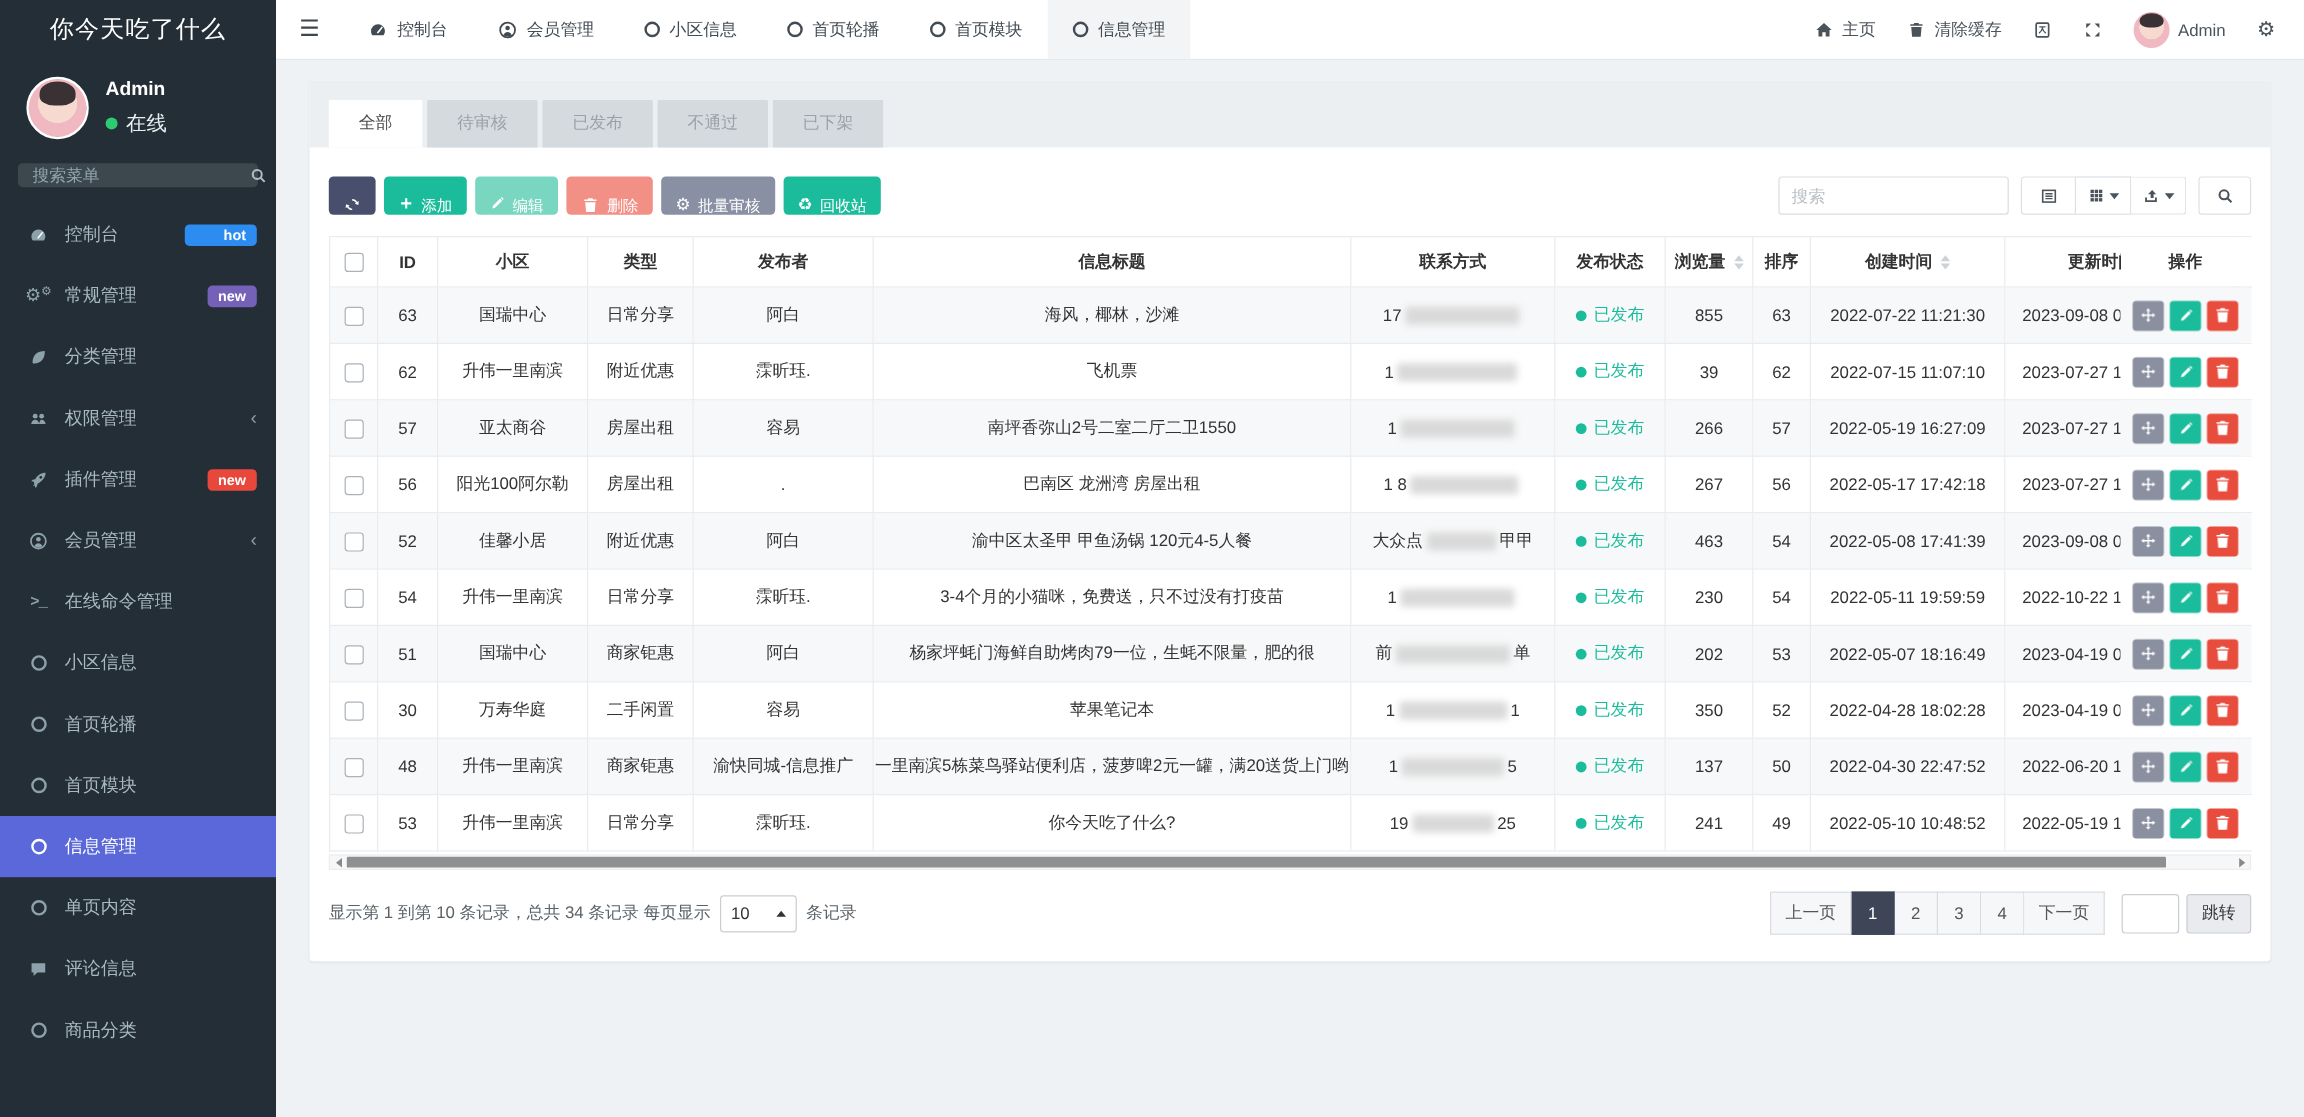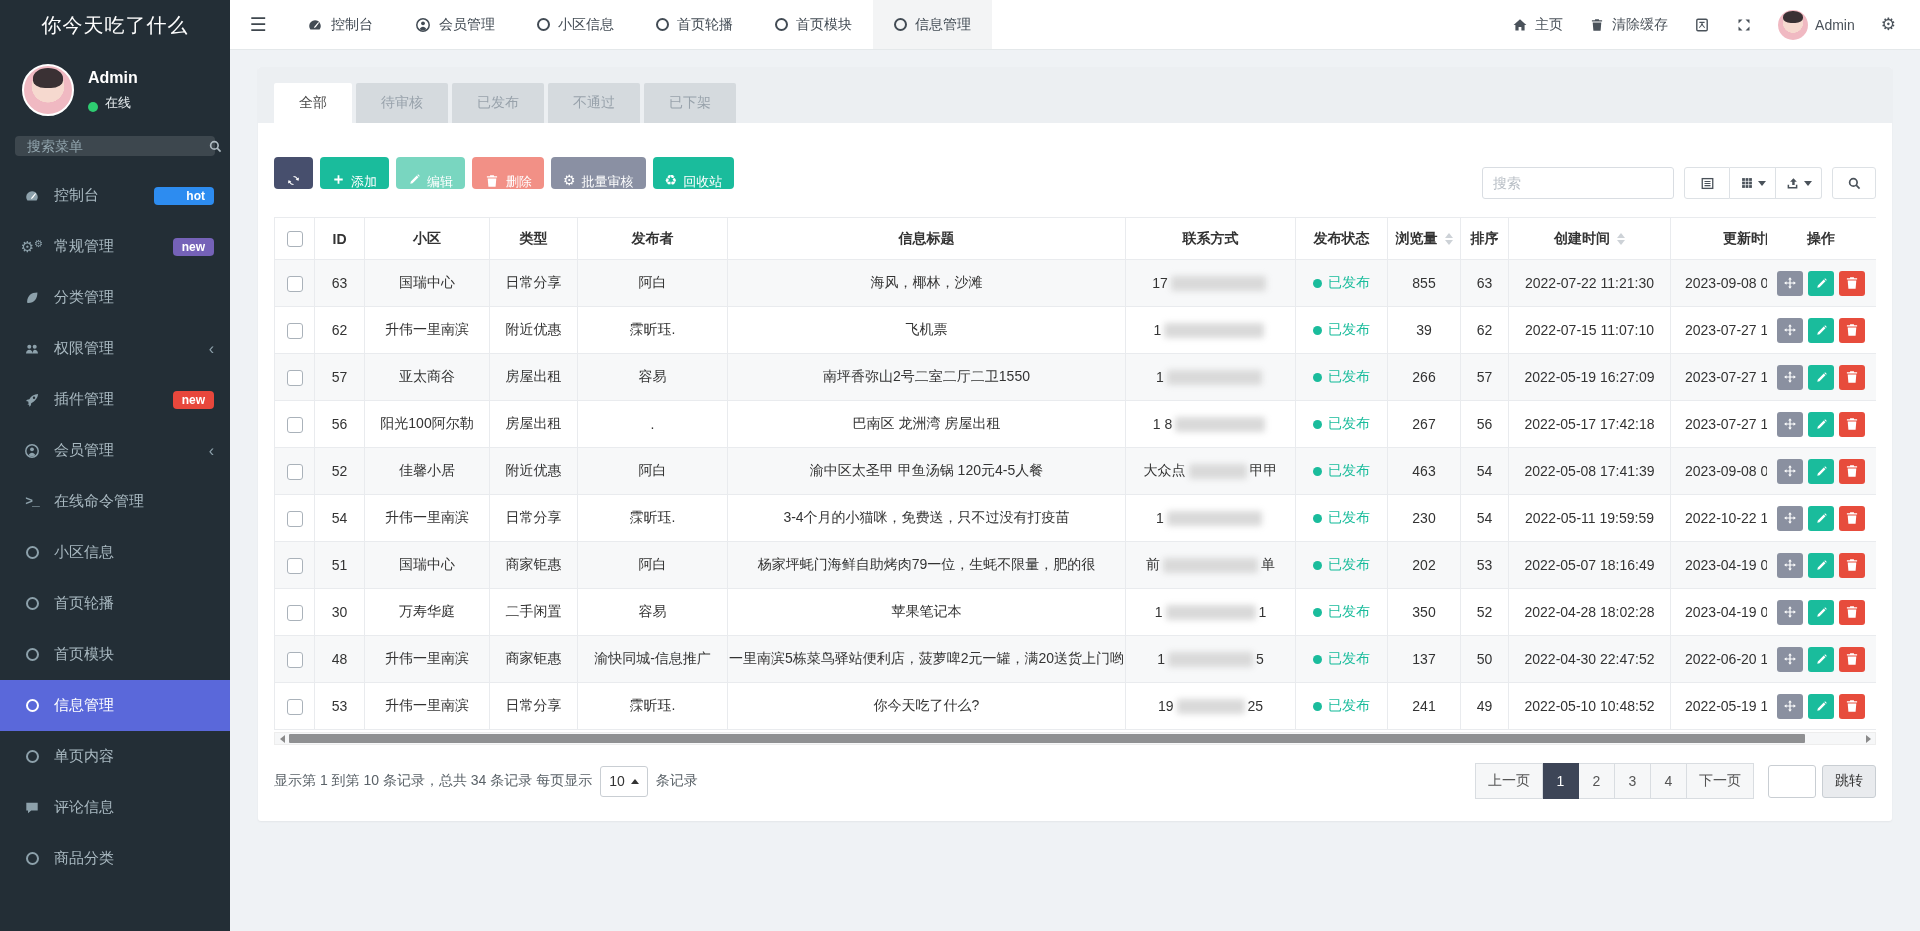--- a/index.html
+++ b/index.html
@@ -8,21 +8,21 @@
 
   
   .sidebar { position:absolute; left:0; top:0; width:230px; height:931px; background:#232e36; z-index:30; }
   .brand { height:50px; line-height:50px; text-align:center; color:#fff; font-size:20px; letter-spacing:1px; }
   .userpanel { display:flex; align-items:center; gap:14px; padding:14px 18px 10px 22px; }
   .avatar { border-radius:50%; background:radial-gradient(circle at 50% 42%, #f6d9cf 0 44%, #f0b9c2 45% 100%); position:relative; overflow:hidden; flex:0 0 auto; }
   .avatar::before { content:""; position:absolute; left:18%; top:4%; width:64%; height:42%; border-radius:50% 50% 40% 40%; background:#3a3134; }
   .avatar.lg { width:52px; height:52px; border:2px solid #fff; }
   .avatar.sm { width:30px; height:30px; }
   .uname { color:#fff; font-size:16px; font-weight:bold; margin-bottom:7px; }
-  .ustatus { color:#e8eef1; font-size:13px; display:flex; align-items:flex-end; gap:7px; }
+  .ustatus { color:#e8eef1; font-size:17px; display:flex; align-items:center; gap:7px; }
   .dot { width:10px; height:10px; border-radius:50%; background:#2ecc71; display:inline-block; }
   .side-search { margin:10px 15px 14px; height:20px; background:rgba(255,255,255,.12); border-radius:4px; display:flex; align-items:center; padding:0 12px; }
   .side-search input { flex:1; background:transparent; border:none; outline:none; color:#cfd9de; font-size:14px; font-family:inherit; }
   .side-search input::placeholder { color:#91a4ad; }
   .side-search .mag { color:#aebbc2; }
   .menu { list-style:none; }
   .menu li { height:51px; display:flex; align-items:center; padding:0 16px 0 22px; color:#a9b9c1; font-size:15px; cursor:pointer; position:relative; }
   .menu li .mi { width:20px; margin-right:12px; display:flex; justify-content:center; color:#8da1ab; flex:0 0 auto; }
   .menu li.active { background:#5a68da; color:#fff; }
   .menu li.active .mi { color:#fff; }
@@ -52,21 +52,21 @@
 
   .toolbar { display:flex; align-items:center; gap:7px; padding:24px 16px 18px; }
   .btn { height:31px; border:none; border-radius:4px; color:#fff; font-size:13px; font-family:inherit;
          display:inline-flex; align-items:flex-start; gap:6px; padding:16px 12px; cursor:pointer; }
   .btn .mi { display:flex; }
   .b-dark  { background:#474f6d; }
   .b-teal  { background:#1abc9c; }
   .b-teal-light { background:#79d6c0; }
   .b-red-light  { background:#f29086; }
   .b-slate { background:#8a90a3; }
-  .tb-right { margin-left:auto; display:flex; align-items:center; gap:10px;margin-top:20px; }
+  .tb-right { margin-left:auto; display:flex; align-items:center; gap:10px; }
   .tb-search { width:192px; height:32px; border:1px solid #d9dde2; border-radius:3px; padding:0 10px; font-size:14px; font-family:inherit; color:#555; outline:none; }
   .tb-search::placeholder { color:#b9bfc6; }
   .btn-group { display:flex; }
   .obtn { width:46px; height:32px; background:#fff; border:1px solid #dde1e5; display:flex; align-items:center; justify-content:center; gap:4px; color:#4a525a; cursor:pointer; }
   .btn-group .obtn + .obtn { border-left:none; }
   .btn-group .obtn:first-child { border-radius:3px 0 0 3px; }
   .btn-group .obtn:last-child { border-radius:0 3px 3px 0; }
   .obtn.single { border-radius:3px; width:44px; }
   .caret { width:0; height:0; border-left:4px solid transparent; border-right:4px solid transparent; border-top:5px solid #4a525a; }
   .caret-up { width:0; height:0; border-left:4px solid transparent; border-right:4px solid transparent; border-bottom:5px solid #333; }
@@ -102,21 +102,21 @@
   .hscroll { margin:2px 16px 0; height:13px; background:#f6f7f8; border:1px solid #ededed; display:flex; align-items:center; }
   .hs-arrow { width:14px; display:flex; justify-content:center; }
   .hs-arrow i { width:0; height:0; border-top:4px solid transparent; border-bottom:4px solid transparent; }
   .hs-arrow.l i { border-right:5px solid #8a8a8a; }
   .hs-arrow.r i { border-left:5px solid #8a8a8a; }
   .hs-thumb { height:9px; background:#8f9092; border-radius:1px; flex:1; margin-right:56px; cursor:pointer; }
 
   
   .pgbar { display:flex; align-items:center; padding:18px 16px 22px; font-size:14px; color:#5a6268; }
   .pg-info { display:flex; align-items:center; gap:8px; }
-  .pp-select { min-width:46px; height:31px; border:1px solid #c9ced3; border-radius:3px; background:#fff; display:inline-flex; align-items:center; justify-content:center; gap:6px; padding:0 8px; cursor:pointer; color:#333; }
+  .pp-select { min-width:46px; height:31px; border:1px solid #c9ced3; border-radius:3px; background:#fff; display:inline-flex; align-items:center; justify-content:center; gap:22px; padding:0 8px; cursor:pointer; color:#333; }
   .pg-right { margin-left:auto; display:flex; align-items:center; gap:0; }
   .pbtn { min-width:36px; height:36px; padding:0 12px; border:1px solid #d9dde1; background:#f6f7f8; color:#555; font-size:14px; display:inline-flex; align-items:center; justify-content:center; cursor:pointer; }
   .pbtn + .pbtn { border-left:none; }
   .pbtn.active { background:#3d4557; border-color:#3d4557; color:#fff; }
   .jump-input { width:48px; height:33px; border:1px solid #c9ced3; border-radius:3px; margin:0 6px 0 14px; font-family:inherit; font-size:14px; padding:0 6px; outline:none; }
   .jump-btn { height:33px; padding:0 12px; background:#e9ebee; border:1px solid #c9ced3; border-radius:3px; font-size:14px; color:#333; font-family:inherit; cursor:pointer; }
 
   svg { display:block; }
 </style>
 </head>

